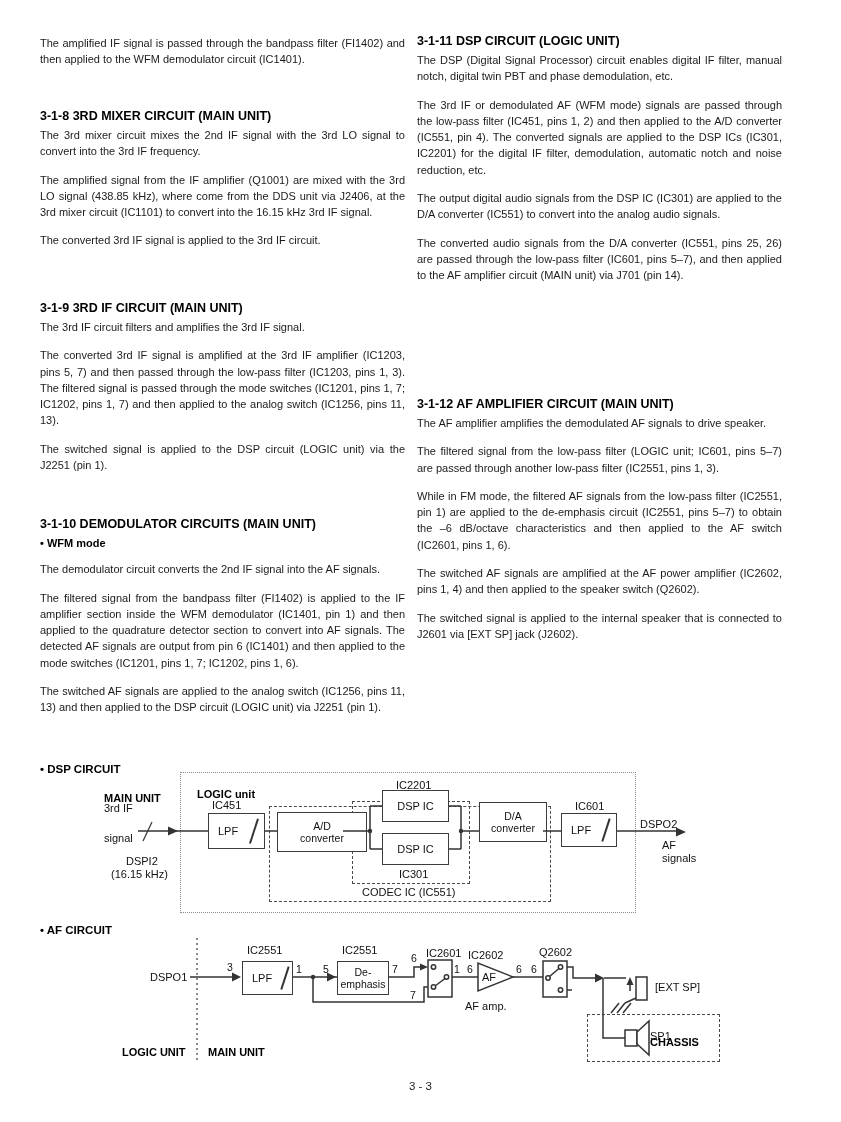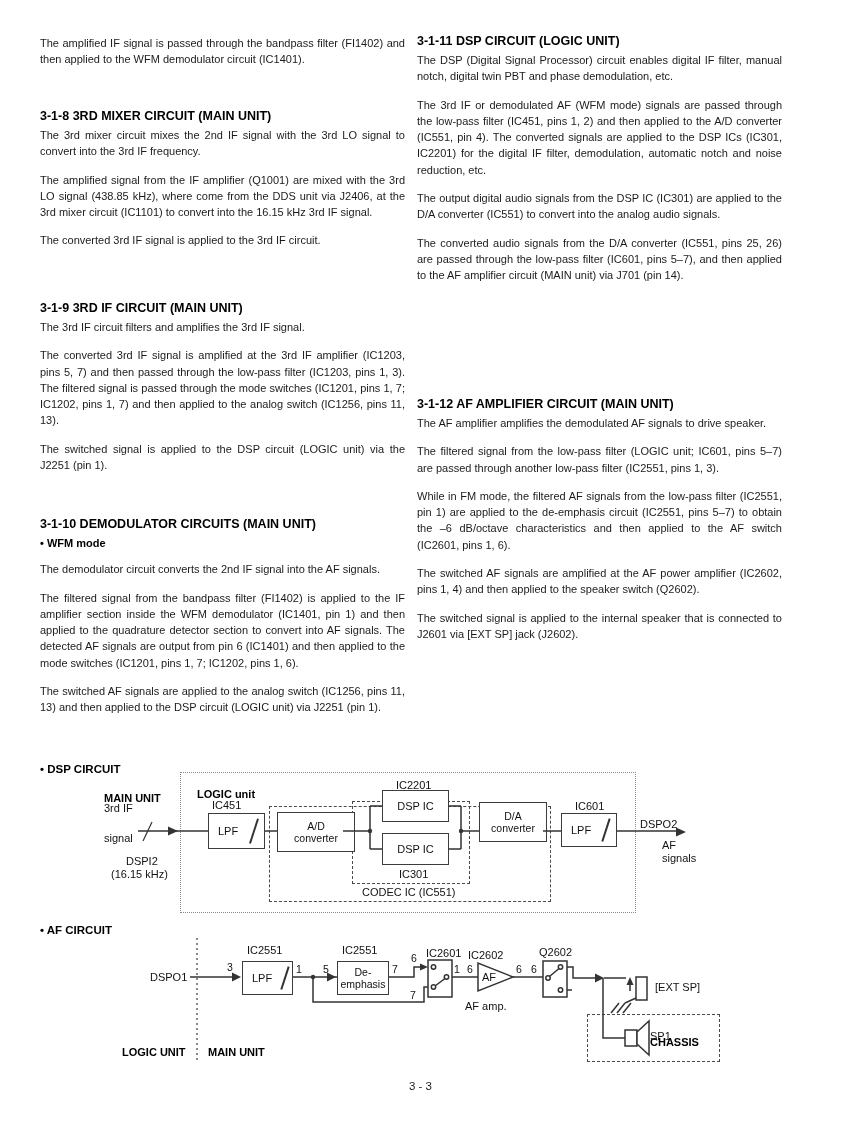--- a/index.html
+++ b/index.html
@@ -102,21 +102,21 @@
     <div class="dlabel" style="left:362px;top:128px;">CODEC IC (IC551)</div>
     <div class="dlabel" style="left:575px;top:42px;">IC601</div>
     <div class="dlabel" style="left:640px;top:60px;">DSPO2</div>
     <div class="dlabel" style="left:662px;top:81px;">AF</div>
     <div class="dlabel" style="left:662px;top:94px;">signals</div>
 
     <div class="dbox lpfbox" style="left:208px;top:55px;width:57px;height:36px;">
       <span>LPF</span>
       <span class="slash"></span>
     </div>
-    <div class="dbox" style="left:277px;top:54px;width:78px;height:40px;font-size:10.5px;">A/D
+    <div class="dbox" style="left:277px;top:54px;width:90px;height:40px;font-size:10.5px;">A/D
 converter</div>
     <div class="dbox" style="left:382px;top:32px;width:67px;height:32px;">DSP IC</div>
     <div class="dbox" style="left:382px;top:75px;width:67px;height:32px;">DSP IC</div>
     <div class="dbox" style="left:479px;top:44px;width:68px;height:40px;font-size:10.5px;">D/A
 converter</div>
     <div class="dbox lpfbox" style="left:561px;top:55px;width:56px;height:34px;">
       <span>LPF</span>
       <span class="slash"></span>
     </div>
 

